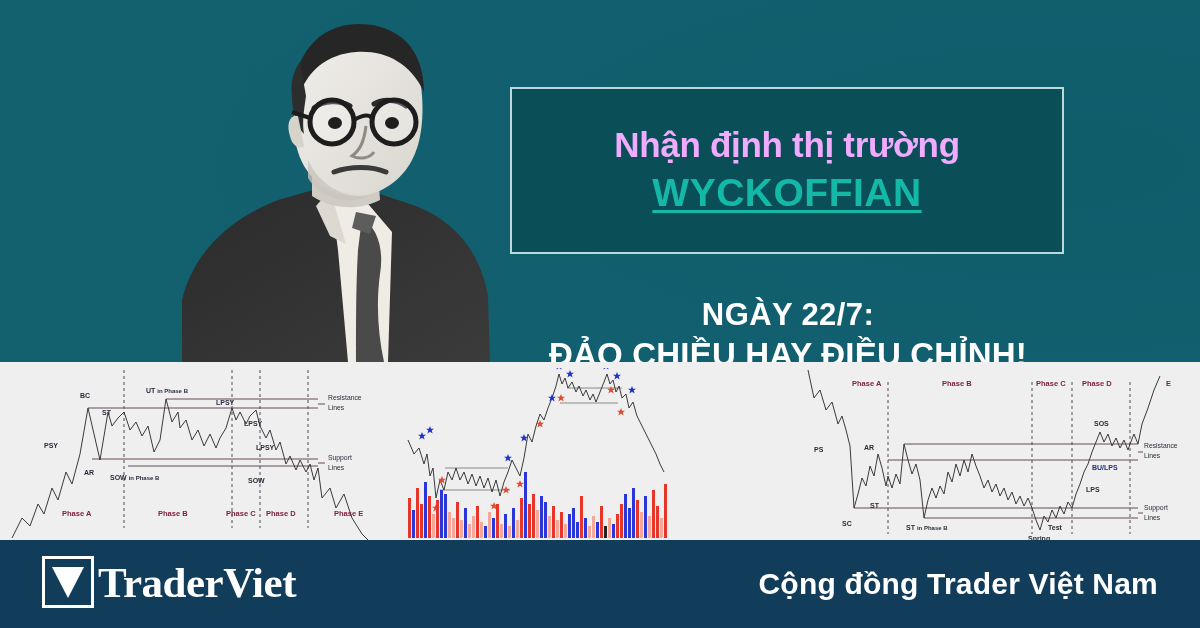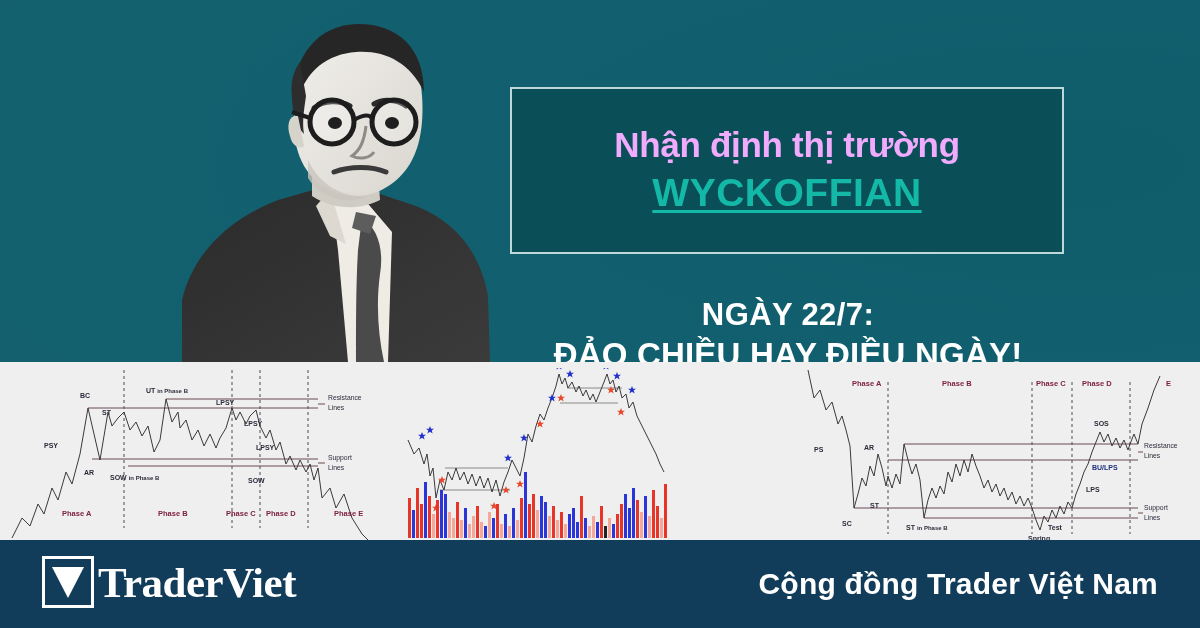--- a/index.html
+++ b/index.html
@@ -176,21 +176,21 @@
     </svg>
   </div>
 
   <div id="title-frame">
     <div class="title-line">Nhận định thị trường</div>
     <div class="title-line wyck">WYCKOFFIAN</div>
   </div>
 
   <div id="subtitle">
     <div class="s1">NGÀY 22/7:</div>
-    <div class="s2">ĐẢO CHIỀU HAY ĐIỀU NGÀY!</div>
+    <div class="s2">ĐẢO CHIỀU HAY ĐIỀU CHỈNH!</div>
   </div>
 </div>
 
 <div id="strip">
 
   <div class="panel" id="panel-left">
     <svg viewBox="0 0 400 178" width="400" height="178" xmlns="http://www.w3.org/2000/svg">
 
       <line class="vdash" x1="124" y1="2" x2="124" y2="160"></line>
       <line class="vdash" x1="232" y1="2" x2="232" y2="160"></line>

